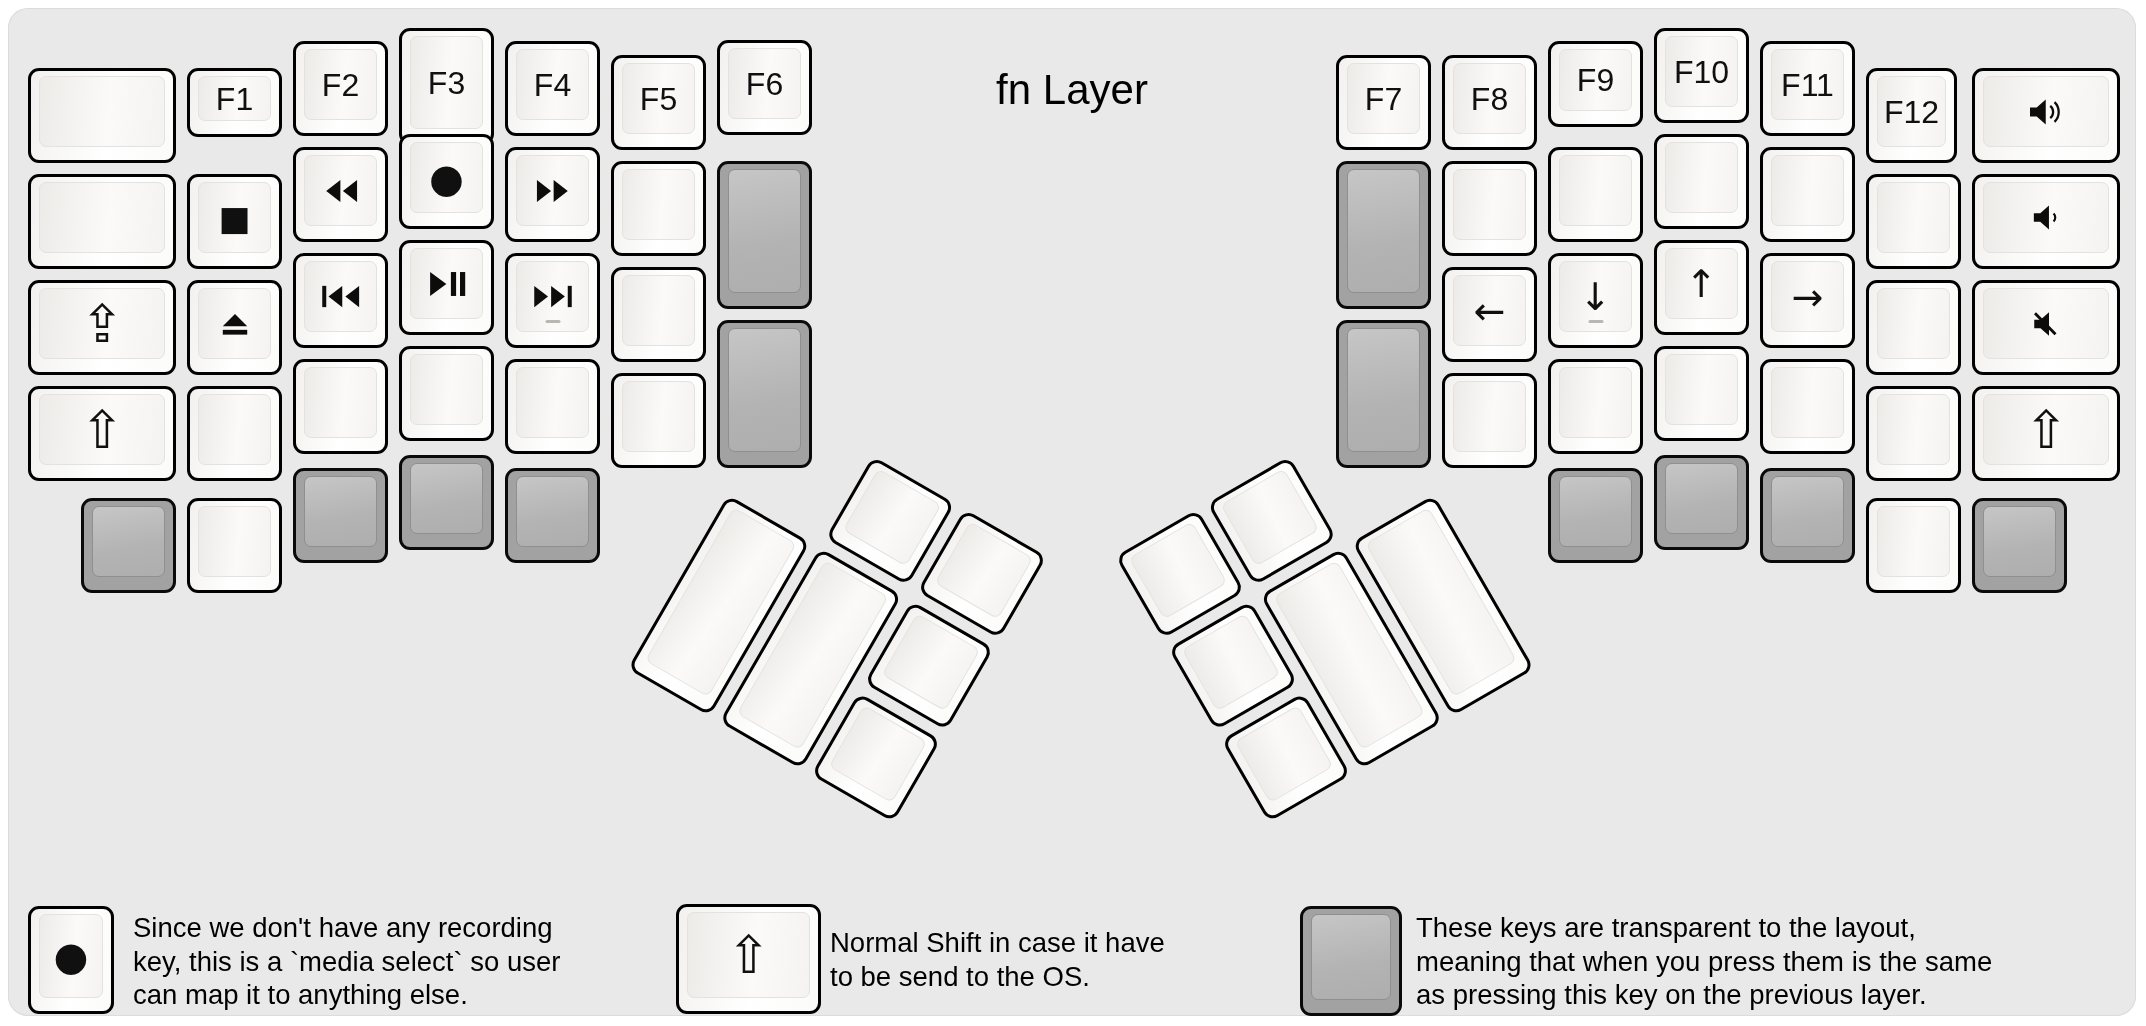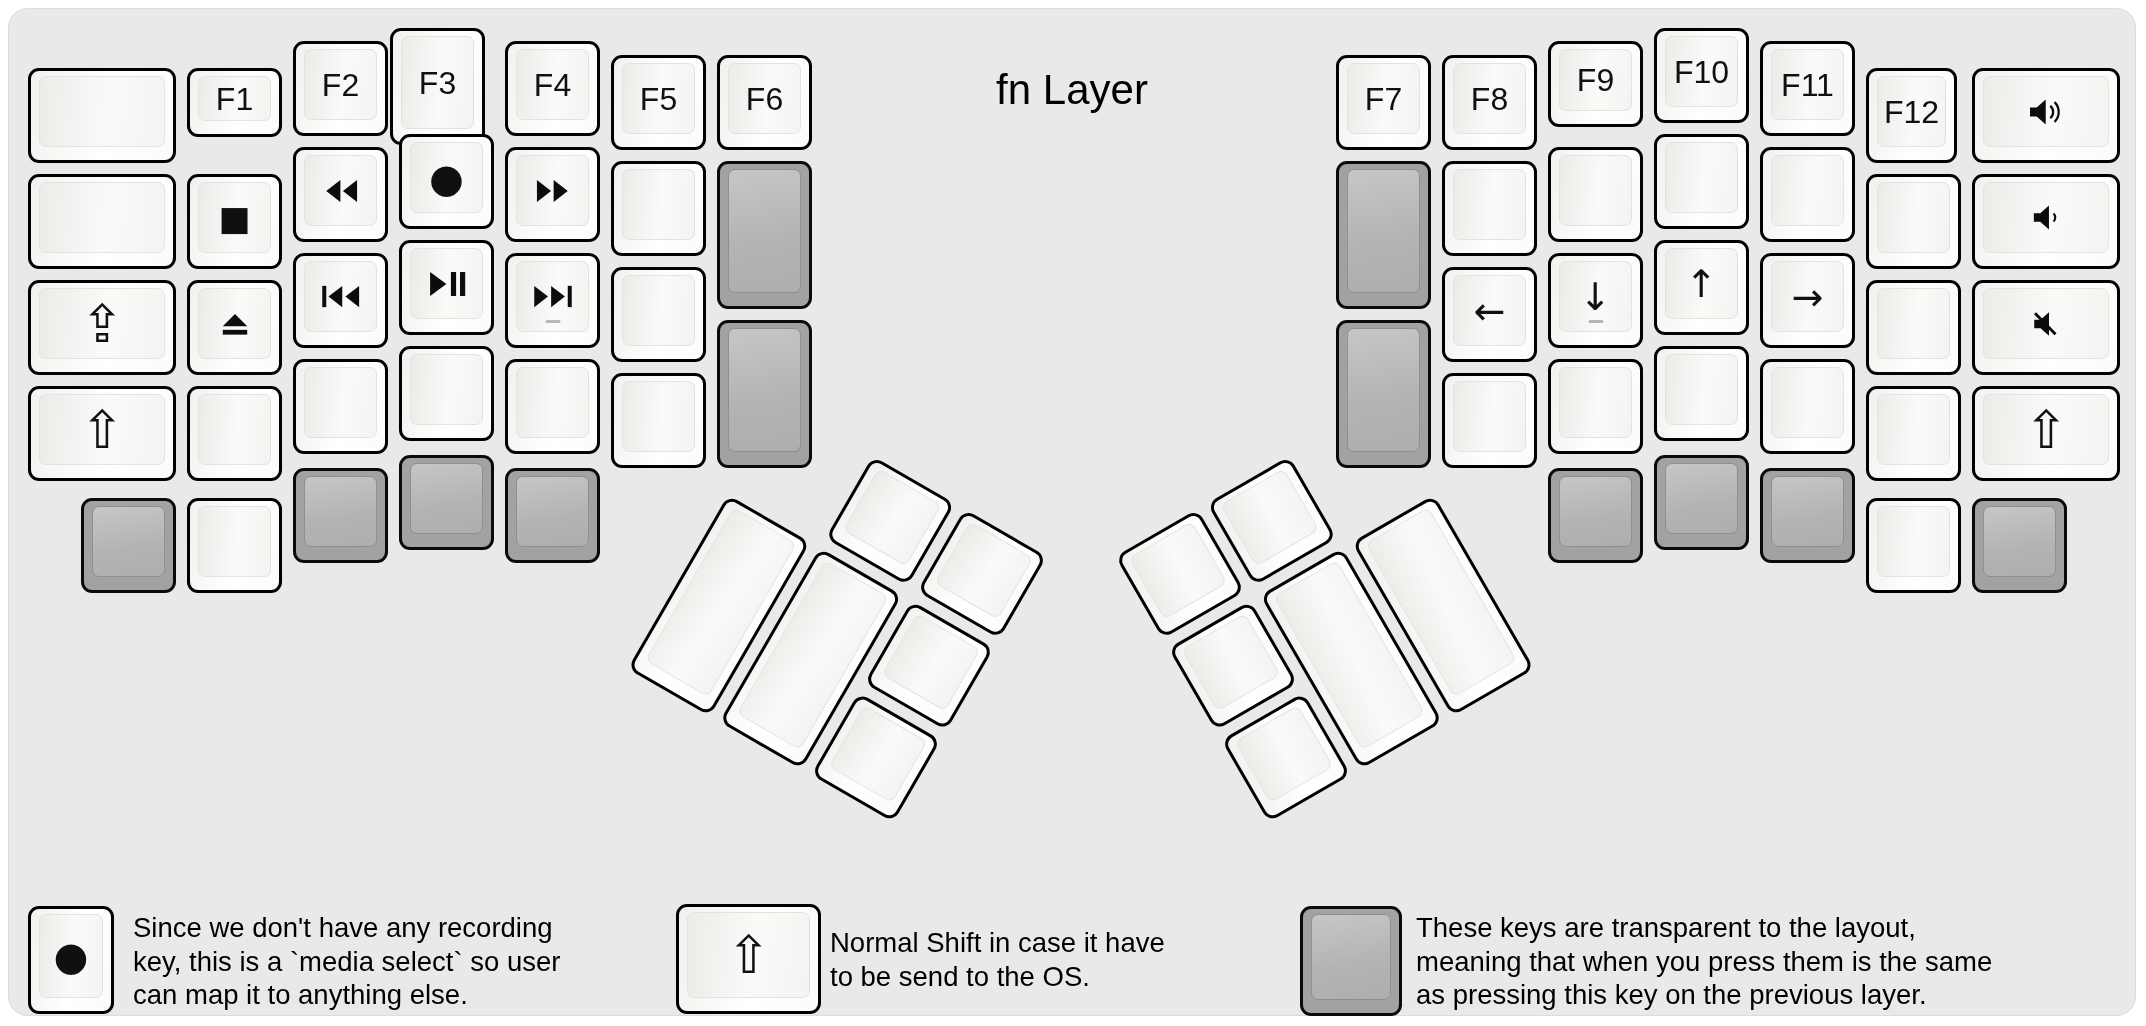--- a/index.html
+++ b/index.html
@@ -101,21 +101,21 @@
               </svg>
             </span>
           </div>
         </div>
         <div class="key" style="left: 285px; top: 351px; width: 95px; height: 95px;">
           <div class="cap"></div>
         </div>
         <div class="key gray" style="left: 285px; top: 460px; width: 95px; height: 95px;">
           <div class="cap"></div>
         </div>
-        <div class="key" style="left: 382px; top: 20px; width: 95px; height: 117px;">
+        <div class="key" style="left: 391px; top: 20px; width: 95px; height: 117px;">
           <div class="cap">
             <span class="lab t-f">F3</span>
           </div>
         </div>
         <div class="key" style="left: 391px; top: 126px; width: 95px; height: 95px;">
           <div class="cap">
             <span class="lab t-rec">●</span>
           </div>
         </div>
         <div class="key" style="left: 391px; top: 232px; width: 95px; height: 95px;">
@@ -175,21 +175,21 @@
         </div>
         <div class="key" style="left: 603px; top: 153px; width: 95px; height: 95px;">
           <div class="cap"></div>
         </div>
         <div class="key" style="left: 603px; top: 259px; width: 95px; height: 95px;">
           <div class="cap"></div>
         </div>
         <div class="key" style="left: 603px; top: 365px; width: 95px; height: 95px;">
           <div class="cap"></div>
         </div>
-        <div class="key" style="left: 709px; top: 47px; width: 95px; height: 95px;">
+        <div class="key" style="left: 709px; top: 32px; width: 95px; height: 95px;">
           <div class="cap">
             <span class="lab t-f">F6</span>
           </div>
         </div>
         <div class="key gray" style="left: 709px; top: 153px; width: 95px; height: 148px;">
           <div class="cap"></div>
         </div>
         <div class="key gray" style="left: 709px; top: 312px; width: 95px; height: 148px;">
           <div class="cap"></div>
         </div>

